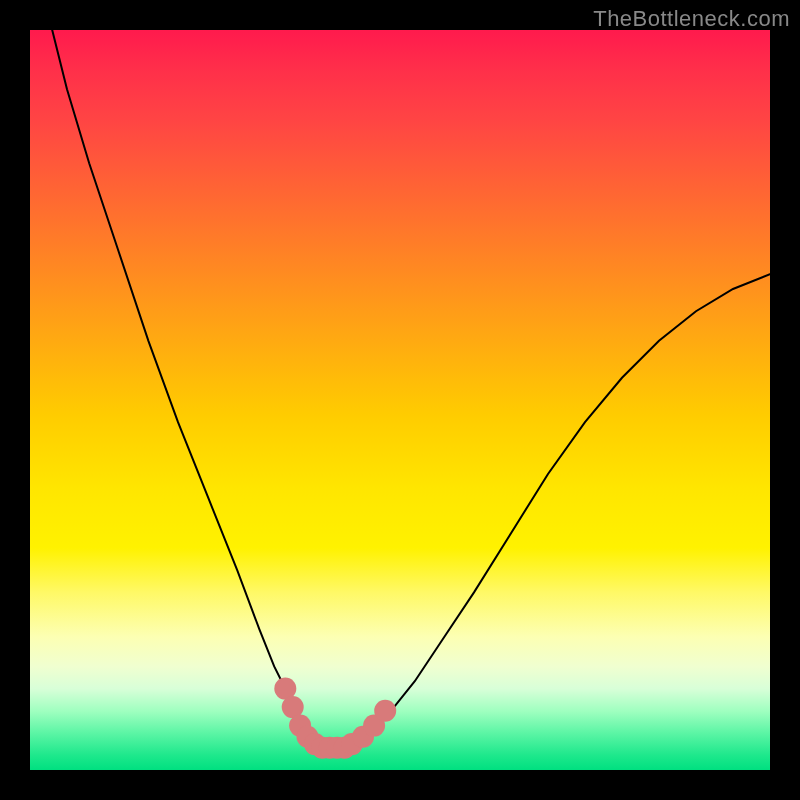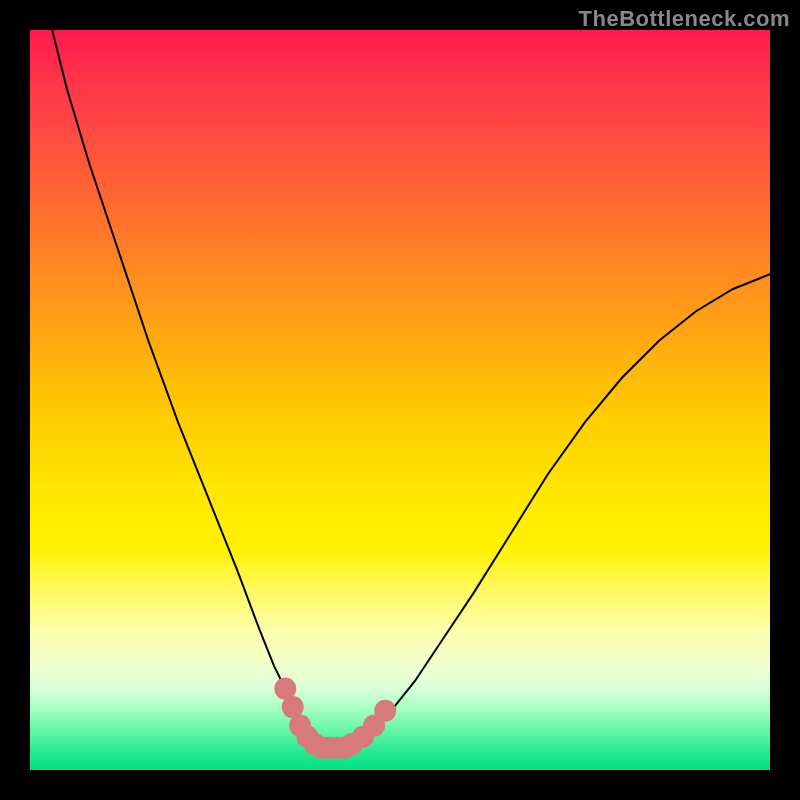--- a/index.html
+++ b/index.html
@@ -10,21 +10,21 @@
     position: relative;
     font-family: Arial, sans-serif;
     overflow: hidden;
   }
   .watermark {
     position: absolute;
     top: 6px;
     right: 10px;
     color: #888;
     font-size: 22px;
-    font-weight: 700;
+    font-weight: 400;
     z-index: 10;
     letter-spacing: 0.5px;
   }
   .plot-outer {
     position: absolute;
     left: 30px;
     top: 30px;
     width: 740px;
     height: 740px;
     background: #000;

